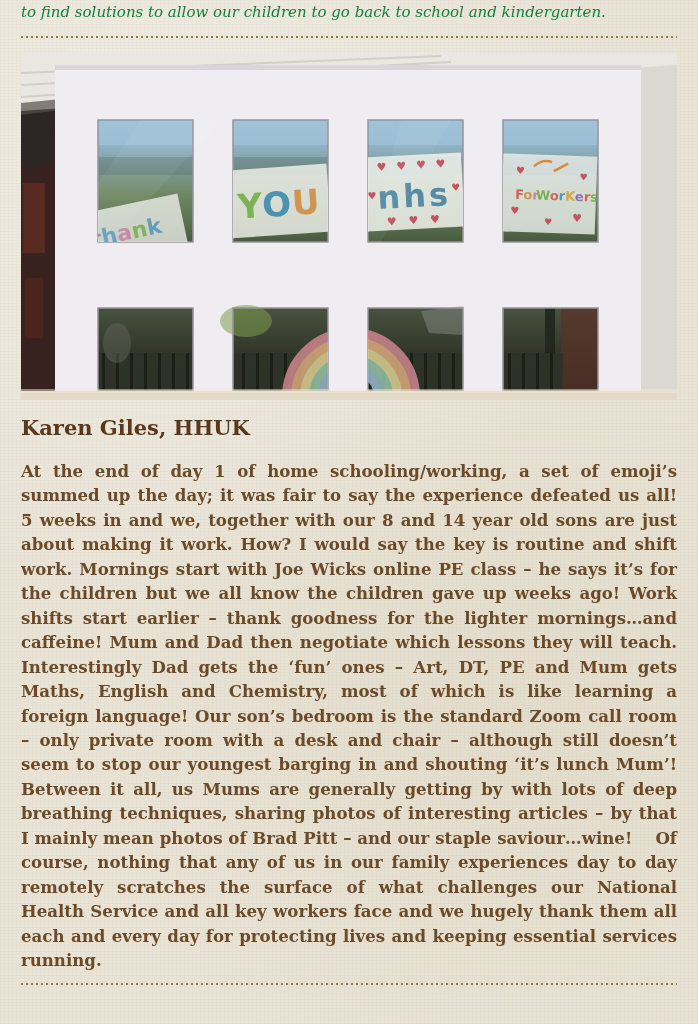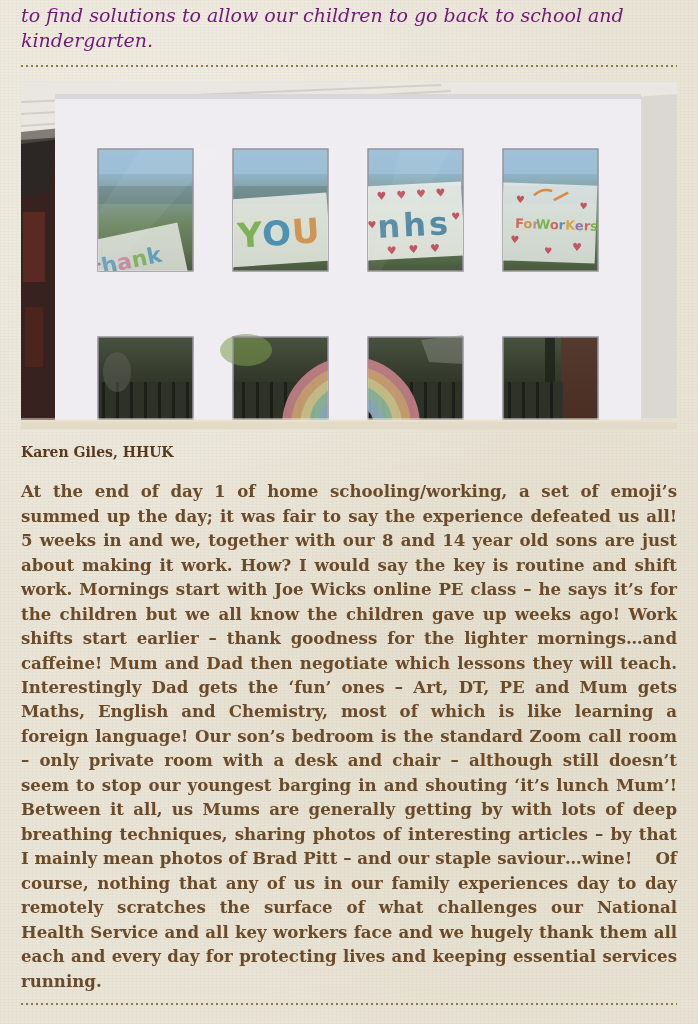--- a/index.html
+++ b/index.html
@@ -9,31 +9,31 @@
     color:#6b4a28;
     background-color:#e9e4d6;
     background-image:
       repeating-linear-gradient(0deg, rgba(120,108,85,.03) 0 1px, transparent 1px 3px),
       repeating-linear-gradient(90deg, rgba(120,108,85,.025) 0 1px, transparent 1px 4px),
       radial-gradient(circle at 25% 15%, rgba(255,255,255,.30), transparent 45%),
       radial-gradient(circle at 75% 70%, rgba(210,200,175,.25), transparent 50%);
   }
   .page{padding:0 21px;}
   .intro{
-    font-style:italic;font-size:19px;line-height:1.3;
-    margin:3px 0 13px;color:#701a75;
+    font-style:italic;font-size:15px;line-height:1.3;
+    margin:3px 0 13px;color:#15803d;
   }
   .divider{
     height:2px;
     background-image:repeating-linear-gradient(90deg,#8c7b49 0 2px,transparent 2px 5px);
   }
   .divider-bottom{margin-top:10px;}
   figure.photo{margin:15px 0 0;padding:0;line-height:0;}
   .author{
-    font-size:14px;font-weight:bold;color:#5a381c;
+    font-size:21px;font-weight:bold;color:#5a381c;
     margin:14px 0 0;line-height:1.35;
   }
   .body-text{
     font-size:16.6px;line-height:1.475;text-align:justify;
     margin:17px 0 0;color:#6b4a28;font-weight:bold;
   }
   
   .lt-purple{fill:#8a68ae}.lt-blue{fill:#4a92b8}.lt-pink{fill:#c77b9e}
   .lt-green{fill:#72ac46}.lt-teal{fill:#3a88ac}.lt-orange{fill:#cd8c43}
   .lt-red{fill:#cf5a4a}.lt-gold{fill:#d8a03c}.lt-navy{fill:#4788c0}

